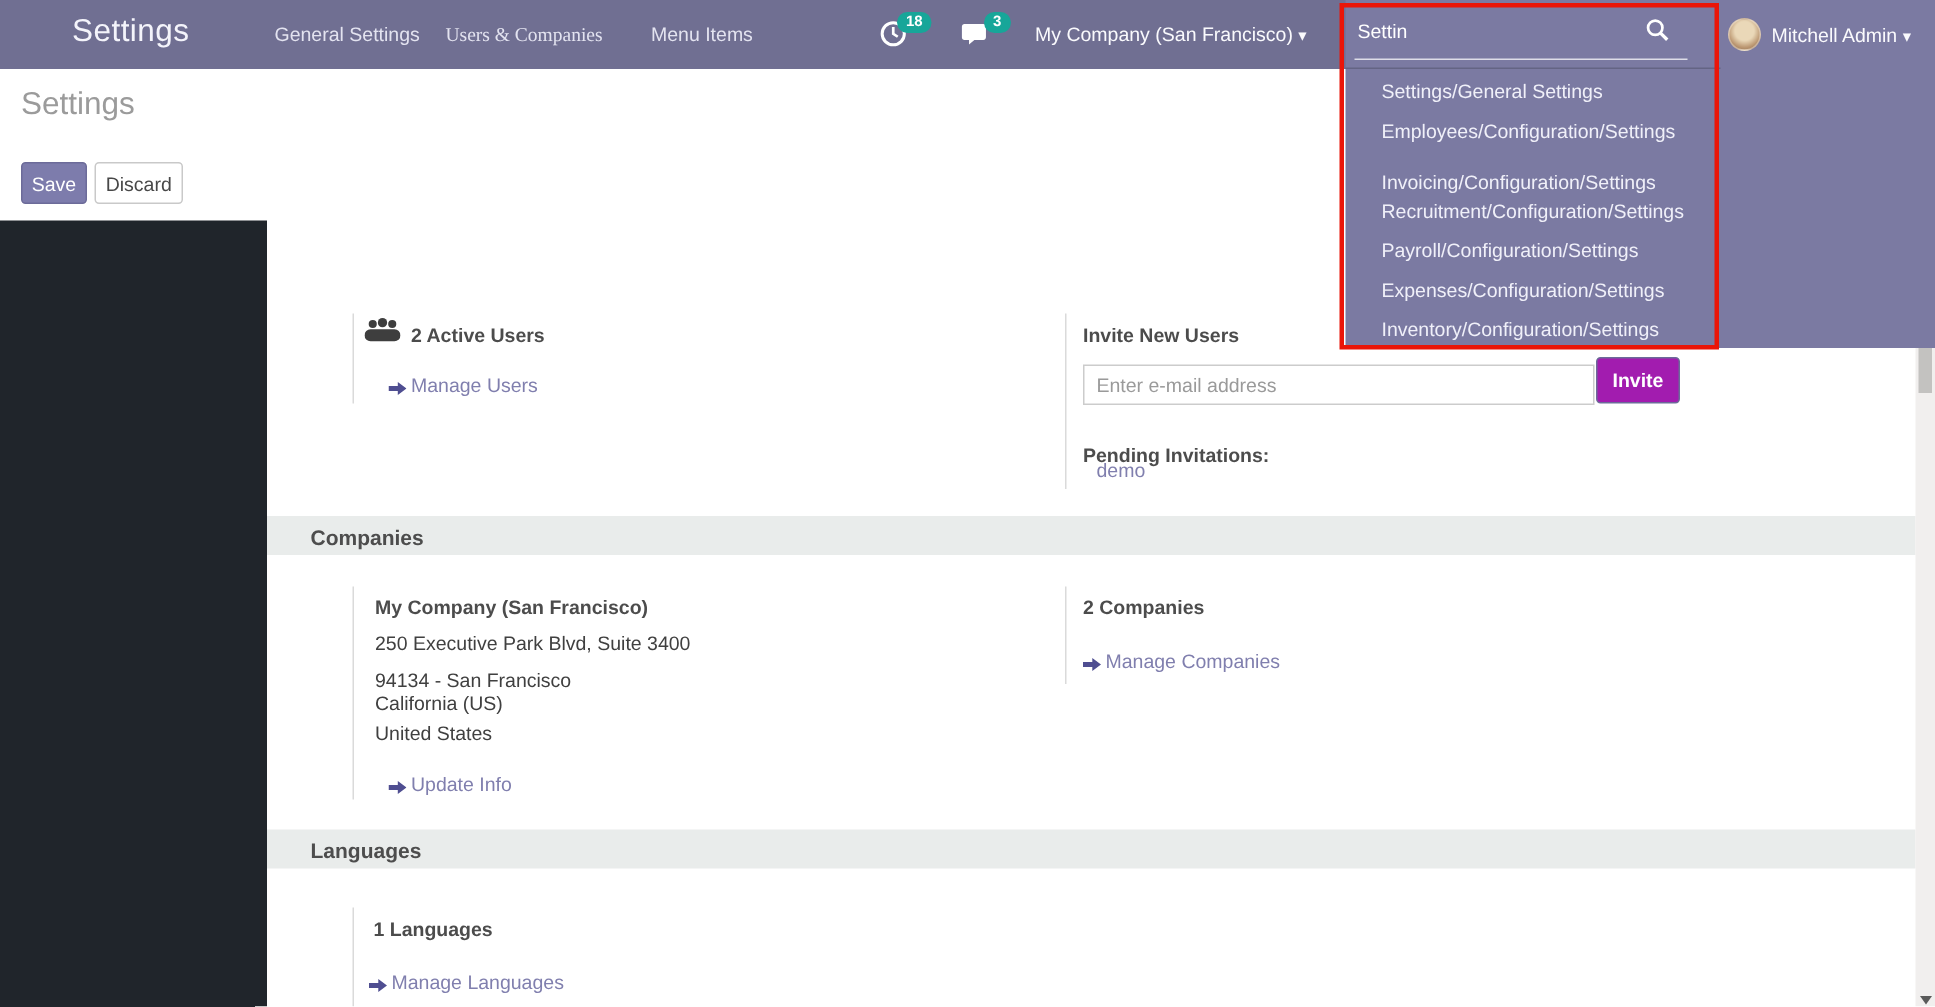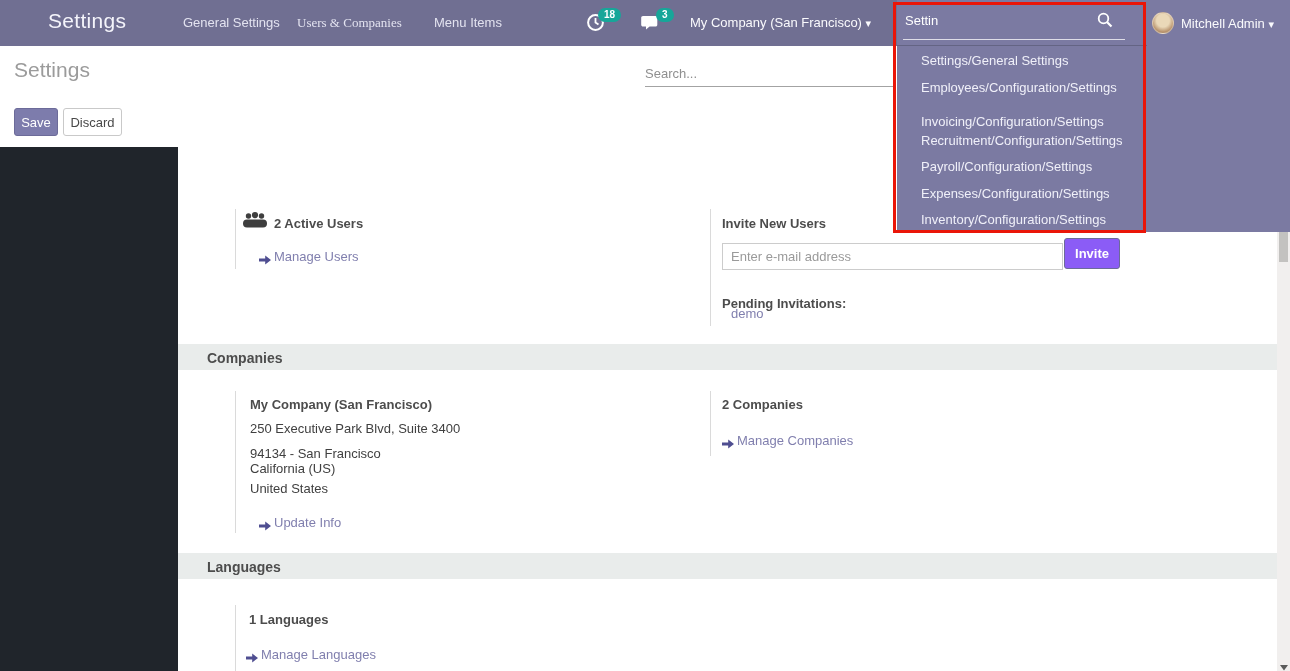--- a/index.html
+++ b/index.html
@@ -69,21 +69,21 @@
   .band { left:178px; width:1099px; height:26px; background:#e9eceb; }
   .band span { position:absolute; left:29px; top:6px; font-size:14px; font-weight:bold; color:#4d4d4d; }
   .vline { width:1px; background:#dadada; }
   .bold13 { font-size:13px; font-weight:bold; color:#4c4c4c; white-space:nowrap; }
   .gray13 { font-size:13px; color:#404040; white-space:nowrap; }
   .link { font-size:13px; color:#807fae; cursor:pointer; white-space:nowrap; }
   .invite-input { left:722px; top:243px; width:341px; height:27px; border:1px solid #ccc;
                   padding:0 8px; font-size:13px; color:#555; outline:none; background:#fff;
                   font-family:"Liberation Sans", sans-serif; }
   .invite-input::placeholder { color:#9a9a9a; opacity:1; }
-  .btn-invite { left:1064px; top:238px; width:56px; height:31px; background:#8b5cf6;
+  .btn-invite { left:1064px; top:238px; width:56px; height:31px; background:#a21caf;
                 border:1px solid #6c6b99; color:#fff; font-weight:bold; font-size:13px;
                 border-radius:3px; cursor:pointer; }
 
   
   .scroll-track { left:1277px; top:147px; width:13px; height:524px; background:#f1efee; z-index:3; }
   .scroll-thumb { left:1279px; top:152px; width:9px; height:110px; background:#c3c2c0; z-index:3; }
   .scroll-down { left:1280px; top:657px; z-index:3; cursor:pointer; }
 </style>
 </head>
 <body>
@@ -143,21 +143,20 @@
 
   <div class="abs avatar"></div>
   <div class="abs user-name">
     <span>Mitchell Admin</span>
     <span class="caret"> ▾</span>
   </div>
 
   <div class="abs red-box"></div>
 
   <div class="abs breadcrumb">Settings</div>
-  <input class="abs cp-search" type="text" placeholder="Search..." style="">
   <button class="abs btn btn-save">Save</button>
   <button class="abs btn btn-discard">Discard</button>
 
   <div class="abs sidebar"></div>
 
   <div class="abs side-item" style="top:169px;">
     <span class="side-icon si-0">
         <span class="gear-glyph">⚙</span>
       </span>
     <span class="side-label">General Settings</span>

